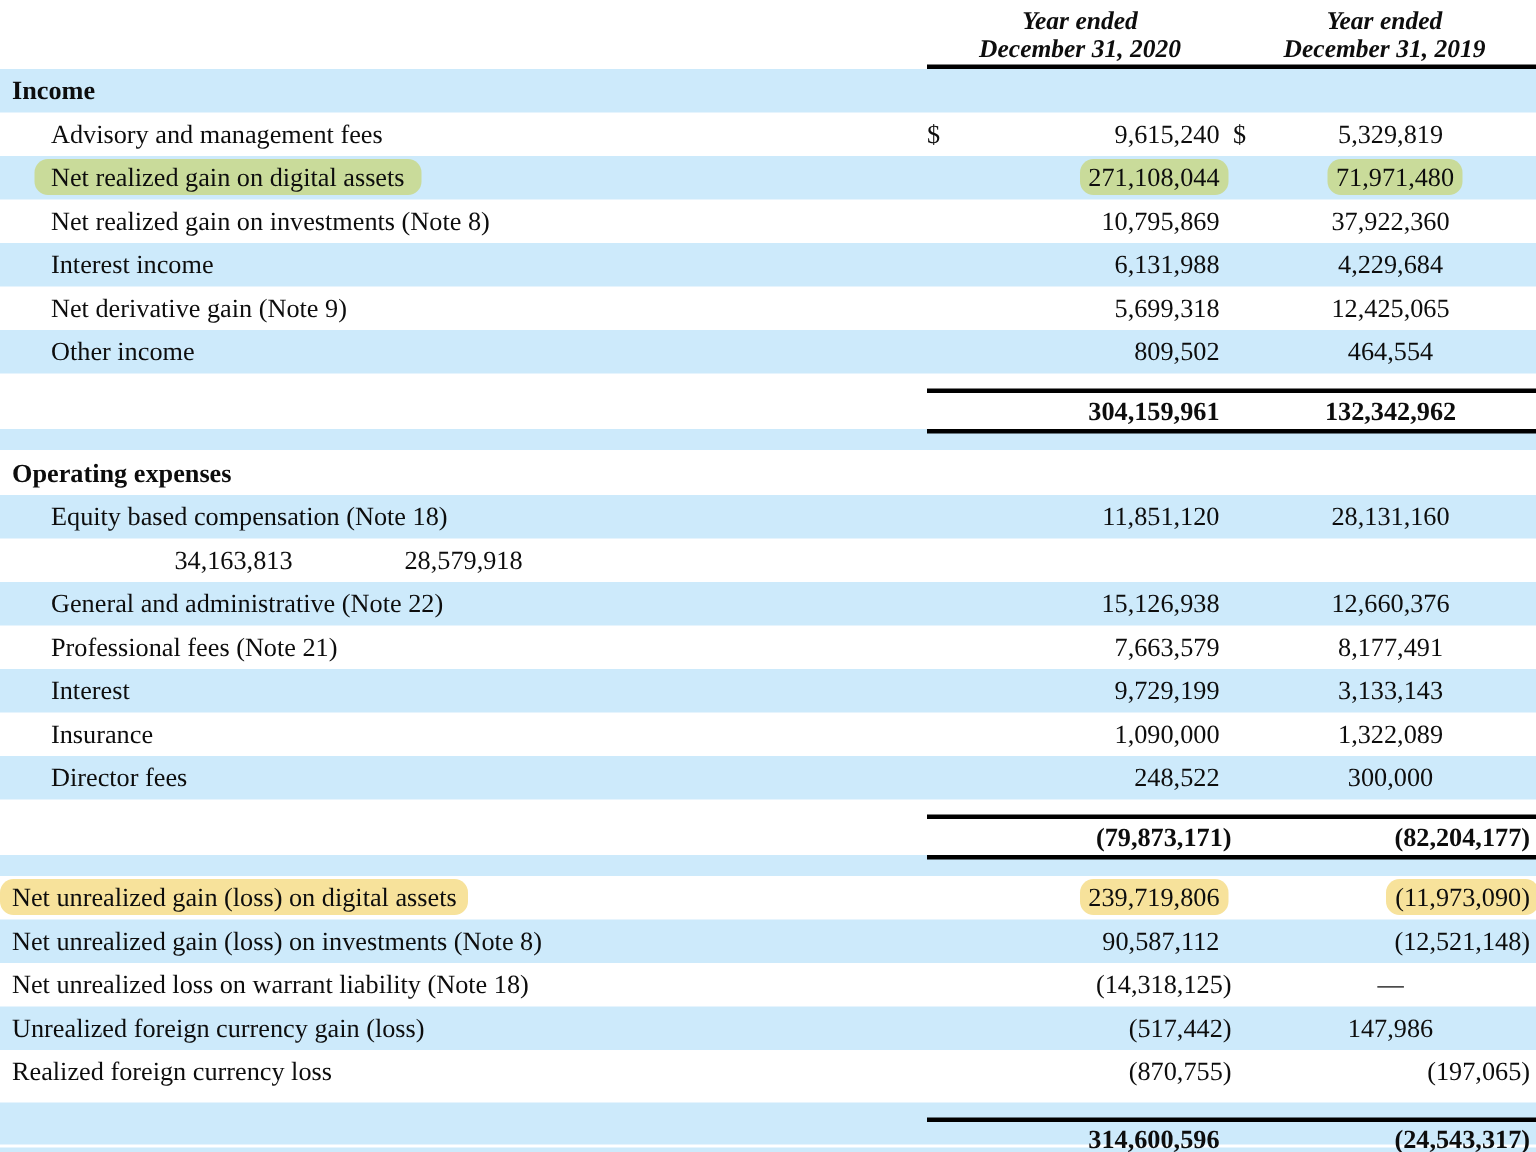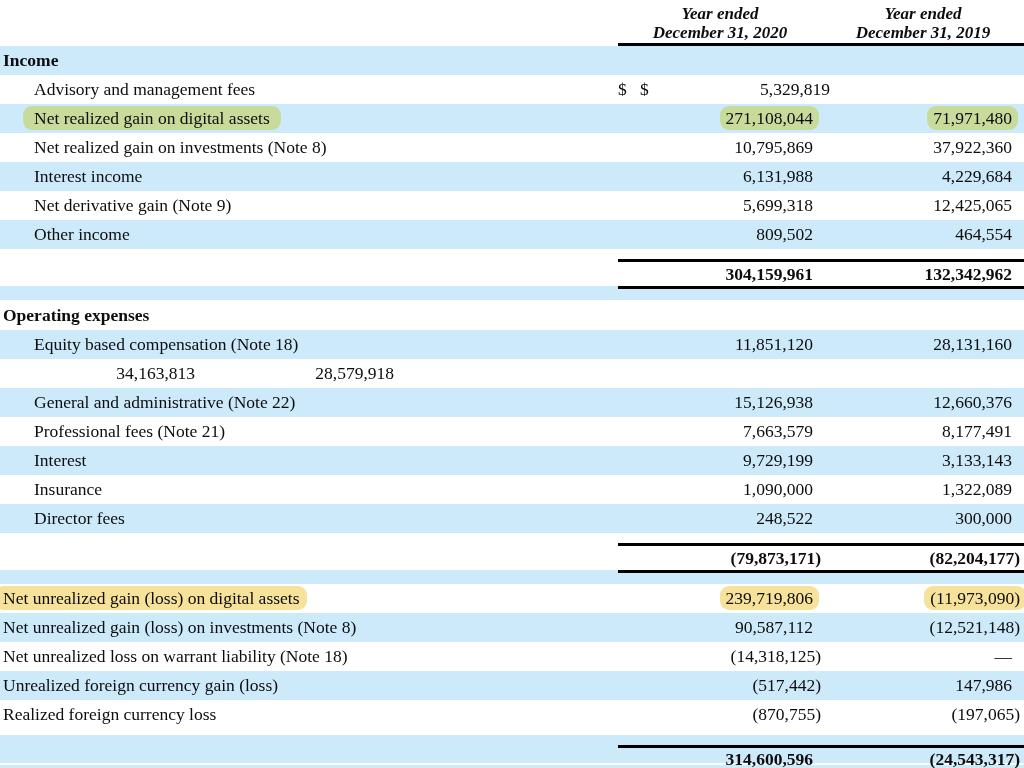--- a/index.html
+++ b/index.html
@@ -5,28 +5,28 @@
   html,body{margin:0;padding:0;}
   body{
     width:1024px;height:768px;overflow:hidden;background:#ffffff;
     font-family:"Liberation Serif","DejaVu Serif",serif;
     color:#0d0d0d;-webkit-font-smoothing:antialiased;
   }
   .row{display:flex;align-items:center;height:29px;font-size:17.5px;}
   .row.tall{height:30px;}
   .blue{background:#cdeafb;}
   .lbl{width:618px;box-sizing:border-box;padding-left:34px;white-space:nowrap;overflow:visible;}
-  .lbl.flush{padding-left:3px;}
+  .lbl.flush{padding-left:8px;}
   .bold{font-weight:bold;}
   .d{width:22px;box-sizing:border-box;}
   .v{width:182px;box-sizing:border-box;text-align:right;padding-right:1px;white-space:nowrap;}
   .d2{width:20px;box-sizing:border-box;}
   .v2{width:182px;box-sizing:border-box;text-align:right;padding-right:4px;white-space:nowrap;}
   .v.pp{padding-right:9px;}
-  .v2.pp{padding-right:12px;}
+  .v2.pp{padding-right:12px;text-align:center;}
   .num-area{width:406px;display:flex;align-items:center;height:100%;box-sizing:border-box;}
   .bt{border-top:3px solid #000;}
   .bb{border-bottom:3px solid #000;margin-top:20px;}
   .hl{border-radius:9px;}
   .g{background:#c9db9a;}
   .y{background:#f7e29b;}
   .lbl .hl{padding:2px 11px;margin-left:-11px;}
   .lbl.flush .hl{padding:2px 8px;margin-left:-8px;text-align:right;}
   .v .hl,.v2 .hl{padding:2px 6px;margin-right:-6px;}
   .header{display:flex;height:46px;font-style:italic;}
@@ -58,20 +58,21 @@
   </div>
 </div>
 
 <div class="row blue">
   <div class="lbl flush bold">Income</div>
 </div>
 
 <div class="row">
   <div class="lbl">Advisory and management fees</div>
   <div class="d">$</div>
+  <div class="v pp">9,615,240</div>
   <div class="d2">$</div>
   <div class="v2 pp">5,329,819</div>
 </div>
 
 <div class="row blue">
   <div class="lbl"><span class="hl g">Net realized gain on digital assets</span></div>
   <div class="d"></div>
   <div class="v pp"><span class="hl g">271,108,044</span></div>
   <div class="d2"></div>
   <div class="v2 pp"><span class="hl g">71,971,480</span></div>

